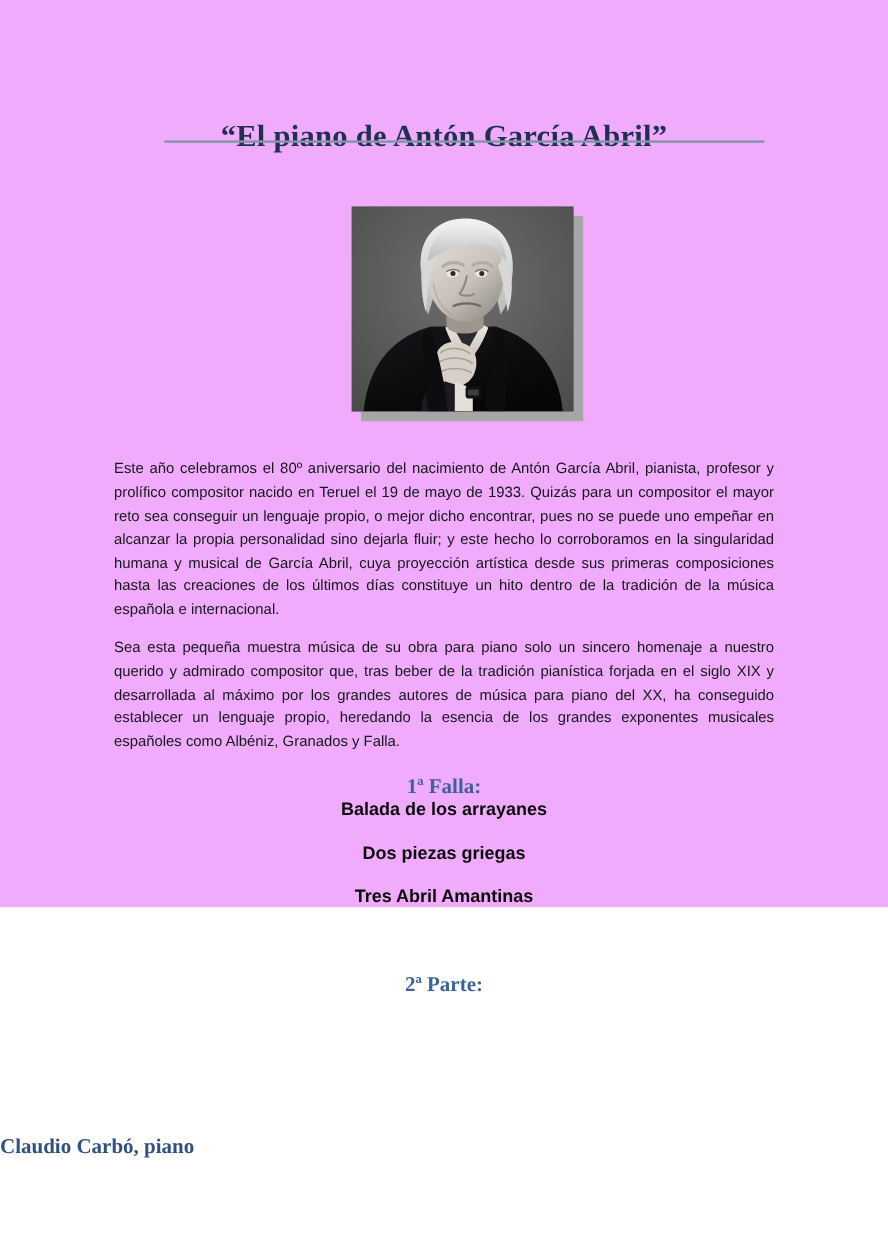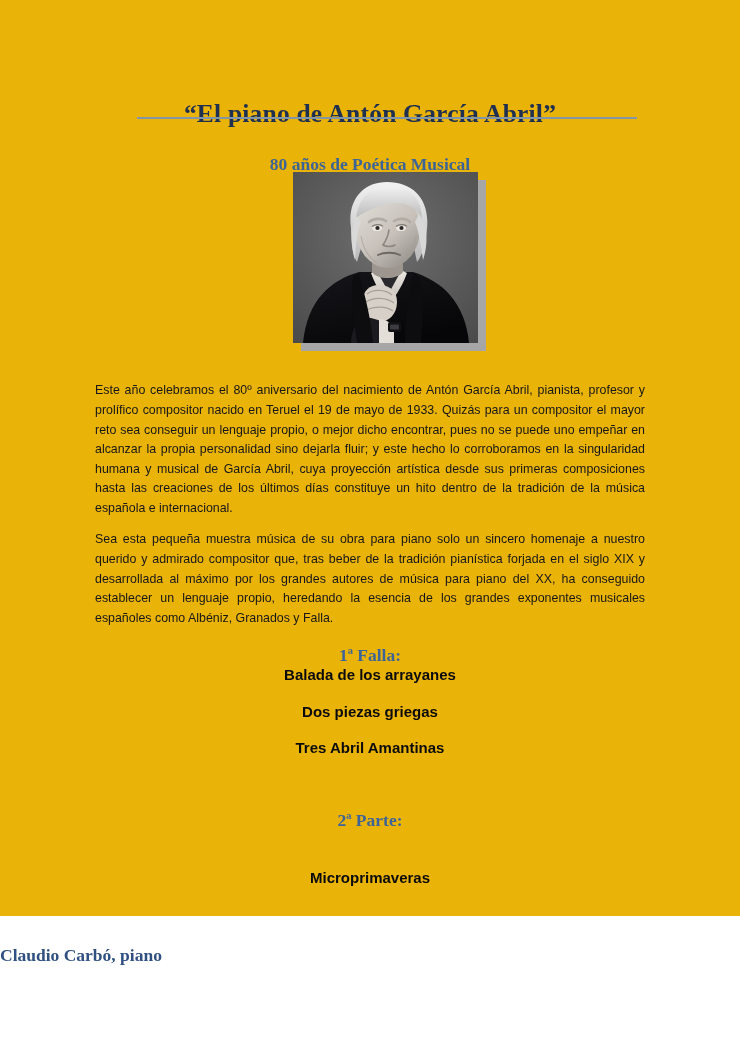--- a/index.html
+++ b/index.html
@@ -12,22 +12,22 @@
     height: 1046px;
     position: relative;
     font-family: "Liberation Sans", sans-serif;
     overflow: hidden;
   }
 
   .page {
     position: absolute;
     left: 0; top: 0;
     width: 740px;
-    height: 916px;
-    background: #eab308;
+    height: 756px;
+    background: #f0abfc;
   }
 
   
   .title {
     position: absolute;
     left: 0;
     top: 83px;
     width: 740px;
     text-align: center;
     font-family: "Liberation Serif", serif;
@@ -143,21 +143,20 @@
 </style>
 </head>
 <body>
 
 <div class="page">
 
   <h1 class="title">“El piano de Antón García Abril”</h1>
 
   <div class="title-rule"></div>
 
-  <h2 class="subtitle">80 años de Poética Musical</h2>
 
   <div class="photo-wrap">
     <div class="photo-shadow"></div>
     <div class="photo">
       <svg width="185" height="171" viewBox="0 0 185 171" xmlns="http://www.w3.org/2000/svg" aria-hidden="true">
         <defs>
           <radialGradient id="bgGrad" cx="50%" cy="38%" r="78%">
             <stop offset="0%" stop-color="#6e6e6e"></stop>
             <stop offset="100%" stop-color="#4b4b4b"></stop>
           </radialGradient>
@@ -237,17 +236,16 @@
   <p class="body-text para1">Este año celebramos el 80º aniversario del nacimiento de Antón García Abril, pianista, profesor y prolífico compositor nacido en Teruel el 19 de mayo de 1933. Quizás para un compositor el mayor reto sea conseguir un lenguaje propio, o mejor dicho encontrar, pues no se puede uno empeñar en alcanzar la propia personalidad sino dejarla fluir; y este hecho lo corroboramos en la singularidad humana y musical de García Abril, cuya proyección artística desde sus primeras composiciones hasta las creaciones de los últimos días constituye un hito dentro de la tradición de la música española e internacional.</p>
 
   <p class="body-text para2">Sea esta pequeña muestra música de su obra para piano solo un sincero homenaje a nuestro querido y admirado compositor que, tras beber de la tradición pianística forjada en el siglo XIX y desarrollada al máximo por los grandes autores de música para piano del XX, ha conseguido establecer un lenguaje propio, heredando la esencia de los grandes exponentes musicales españoles como Albéniz, Granados y Falla.</p>
 
   <h3 class="part-heading p1-heading">1ª Falla:</h3>
   <div class="piece p1-i1">Dos piezas griegas</div>
   <div class="piece p1-i0">Balada de los arrayanes</div>
   <div class="piece p1-i2">Tres Abril Amantinas</div>
 
   <h3 class="part-heading p2-heading">2ª Parte:</h3>
-  <div class="piece p2-i1">Microprimaveras</div>
 
   <div class="performer">Claudio Carbó, piano</div>
 
 </div>
 
 </body></html>

